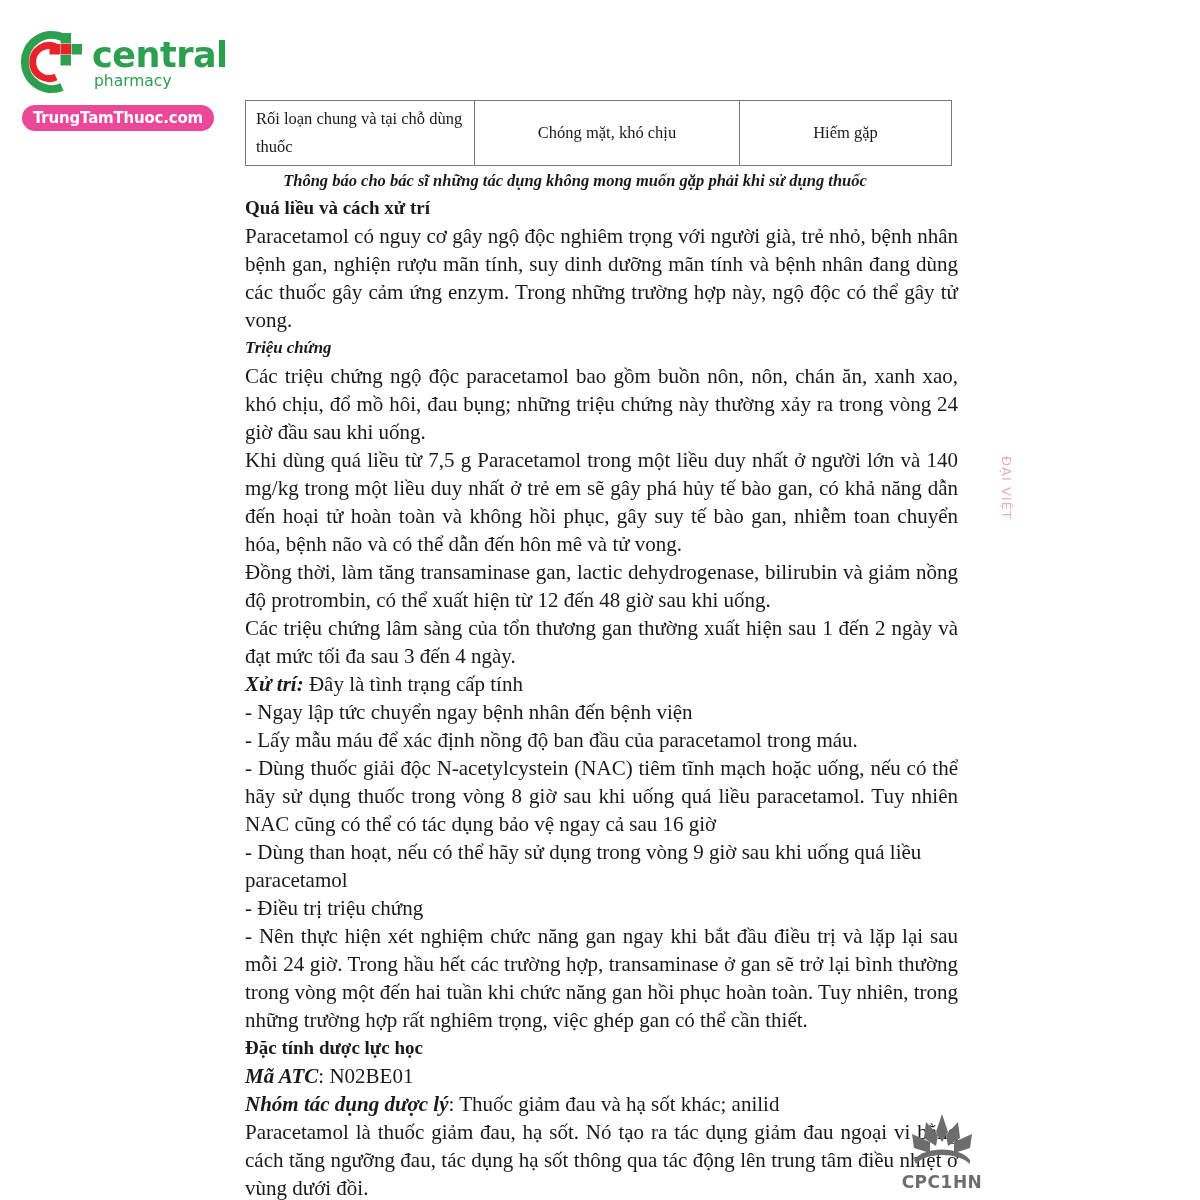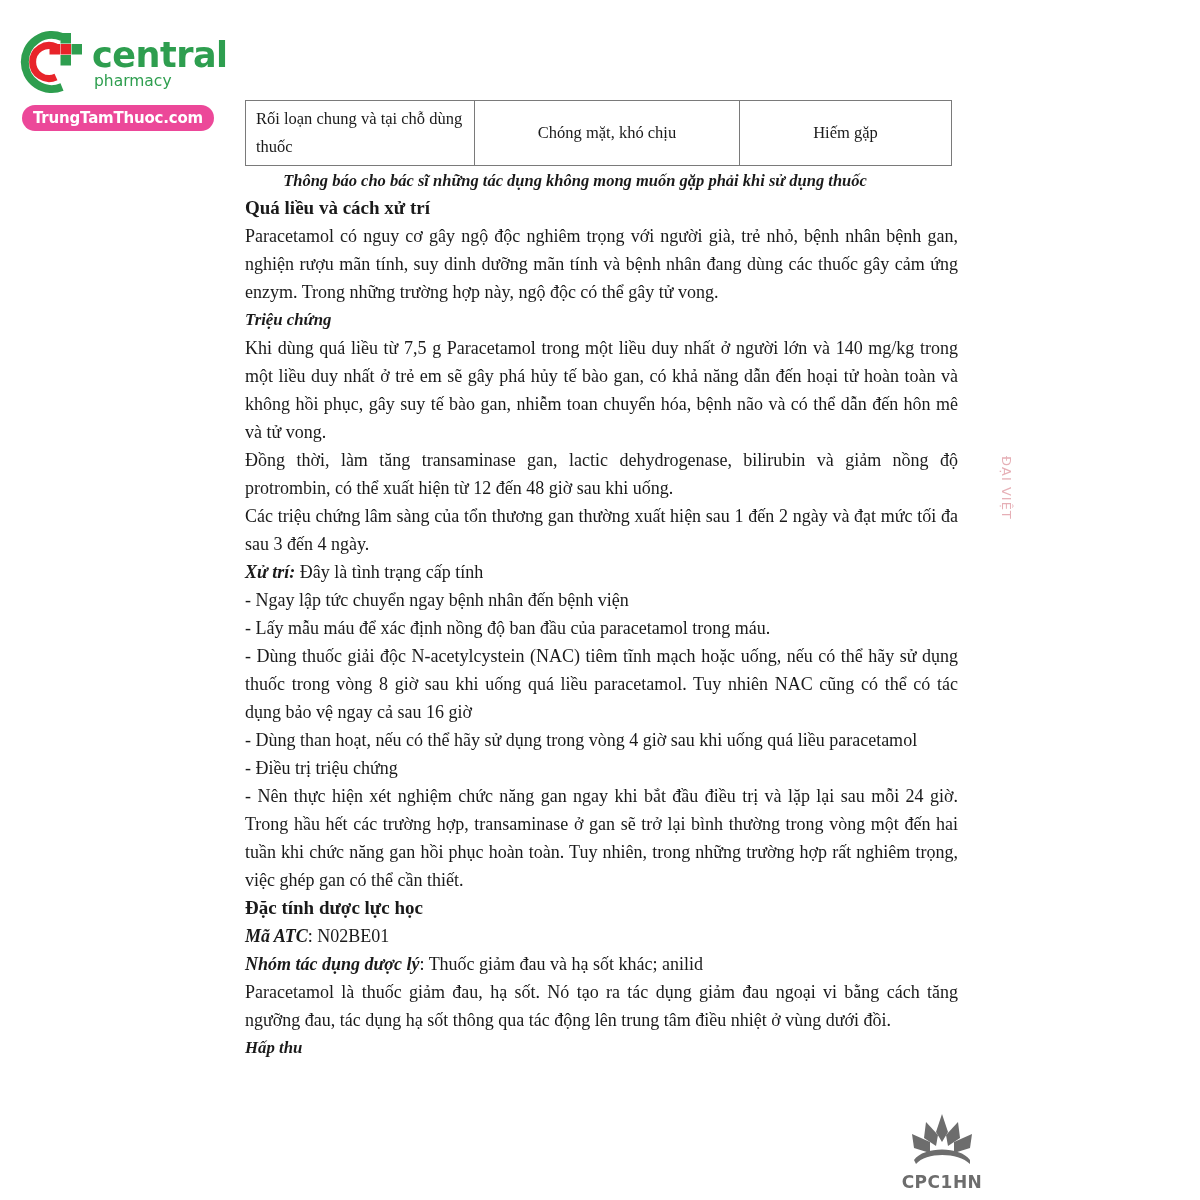--- a/index.html
+++ b/index.html
@@ -107,21 +107,21 @@
     text-align: center;
     font-style: italic;
     font-weight: bold;
     font-size: 16.5px;
     line-height: 1.55;
     margin-top: 2px;
     width: 660px;
   }
 
   .para {
-    font-size: 18px;
+    font-size: 21px;
     line-height: 28px;
     text-align: justify;
     margin: 0;
     width: 713px;
     text-justify: inter-word;
   }
   .para.nojust { text-align: left; }
 
   .h-bold {
     font-size: 19px;
@@ -222,30 +222,31 @@
       </tr>
     </tbody>
   </table>
 
   <div class="notice-line">Thông báo cho bác sĩ những tác dụng không mong muốn gặp phải khi sử dụng thuốc</div>
 
   <div class="h-bold">Quá liều và cách xử trí</div>
   <p class="para">Paracetamol có nguy cơ gây ngộ độc nghiêm trọng với người già, trẻ nhỏ, bệnh nhân bệnh gan, nghiện rượu mãn tính, suy dinh dưỡng mãn tính và bệnh nhân đang dùng các thuốc gây cảm ứng enzym. Trong những trường hợp này, ngộ độc có thể gây tử vong.</p>
 
   <div class="h-bi">Triệu chứng</div>
+  <p class="para">Các triệu chứng ngộ độc paracetamol bao gồm buồn nôn, nôn, chán ăn, xanh xao, khó chịu, đổ mồ hôi, đau bụng; những triệu chứng này thường xảy ra trong vòng 24 giờ đầu sau khi uống.</p>
   <p class="para">Khi dùng quá liều từ 7,5 g Paracetamol trong một liều duy nhất ở người lớn và 140 mg/kg trong một liều duy nhất ở trẻ em sẽ gây phá hủy tế bào gan, có khả năng dẫn đến hoại tử hoàn toàn và không hồi phục, gây suy tế bào gan, nhiễm toan chuyển hóa, bệnh não và có thể dẫn đến hôn mê và tử vong.</p>
   <p class="para">Đồng thời, làm tăng transaminase gan, lactic dehydrogenase, bilirubin và giảm nồng độ protrombin, có thể xuất hiện từ 12 đến 48 giờ sau khi uống.</p>
   <p class="para">Các triệu chứng lâm sàng của tổn thương gan thường xuất hiện sau 1 đến 2 ngày và đạt mức tối đa sau 3 đến 4 ngày.</p>
 
   <p class="para nojust"><span class="lead-bi-u">Xử trí:</span><span> Đây là tình trạng cấp tính</span></p>
 
   <p class="para nojust">- Ngay lập tức chuyển ngay bệnh nhân đến bệnh viện</p>
   <p class="para nojust">- Lấy mẫu máu để xác định nồng độ ban đầu của paracetamol trong máu.</p>
   <p class="para">- Dùng thuốc giải độc N-acetylcystein (NAC) tiêm tĩnh mạch hoặc uống, nếu có thể hãy sử dụng thuốc trong vòng 8 giờ sau khi uống quá liều paracetamol. Tuy nhiên NAC cũng có thể có tác dụng bảo vệ ngay cả sau 16 giờ</p>
-  <p class="para nojust">- Dùng than hoạt, nếu có thể hãy sử dụng trong vòng 4 giờ sau khi uống quá liều paracetamol</p>
+  <p class="para nojust">- Dùng than hoạt, nếu có thể hãy sử dụng trong vòng 9 giờ sau khi uống quá liều paracetamol</p>
   <p class="para nojust">- Điều trị triệu chứng</p>
   <p class="para">- Nên thực hiện xét nghiệm chức năng gan ngay khi bắt đầu điều trị và lặp lại sau mỗi 24 giờ. Trong hầu hết các trường hợp, transaminase ở gan sẽ trở lại bình thường trong vòng một đến hai tuần khi chức năng gan hồi phục hoàn toàn. Tuy nhiên, trong những trường hợp rất nghiêm trọng, việc ghép gan có thể cần thiết.</p>
 
   <div class="h-bold">Đặc tính dược lực học</div>
 
   <p class="para nojust"><span class="lead-bi">Mã ATC</span><span>:  N02BE01</span></p>
 
   <p class="para nojust"><span class="lead-bi">Nhóm tác dụng dược lý</span><span>: Thuốc giảm đau và hạ sốt khác; anilid</span></p>
 
   <p class="para">Paracetamol là thuốc giảm đau, hạ sốt. Nó tạo ra tác dụng giảm đau ngoại vi bằng cách tăng ngưỡng đau, tác dụng hạ sốt thông qua tác động lên trung tâm điều nhiệt ở vùng dưới đồi.</p>

